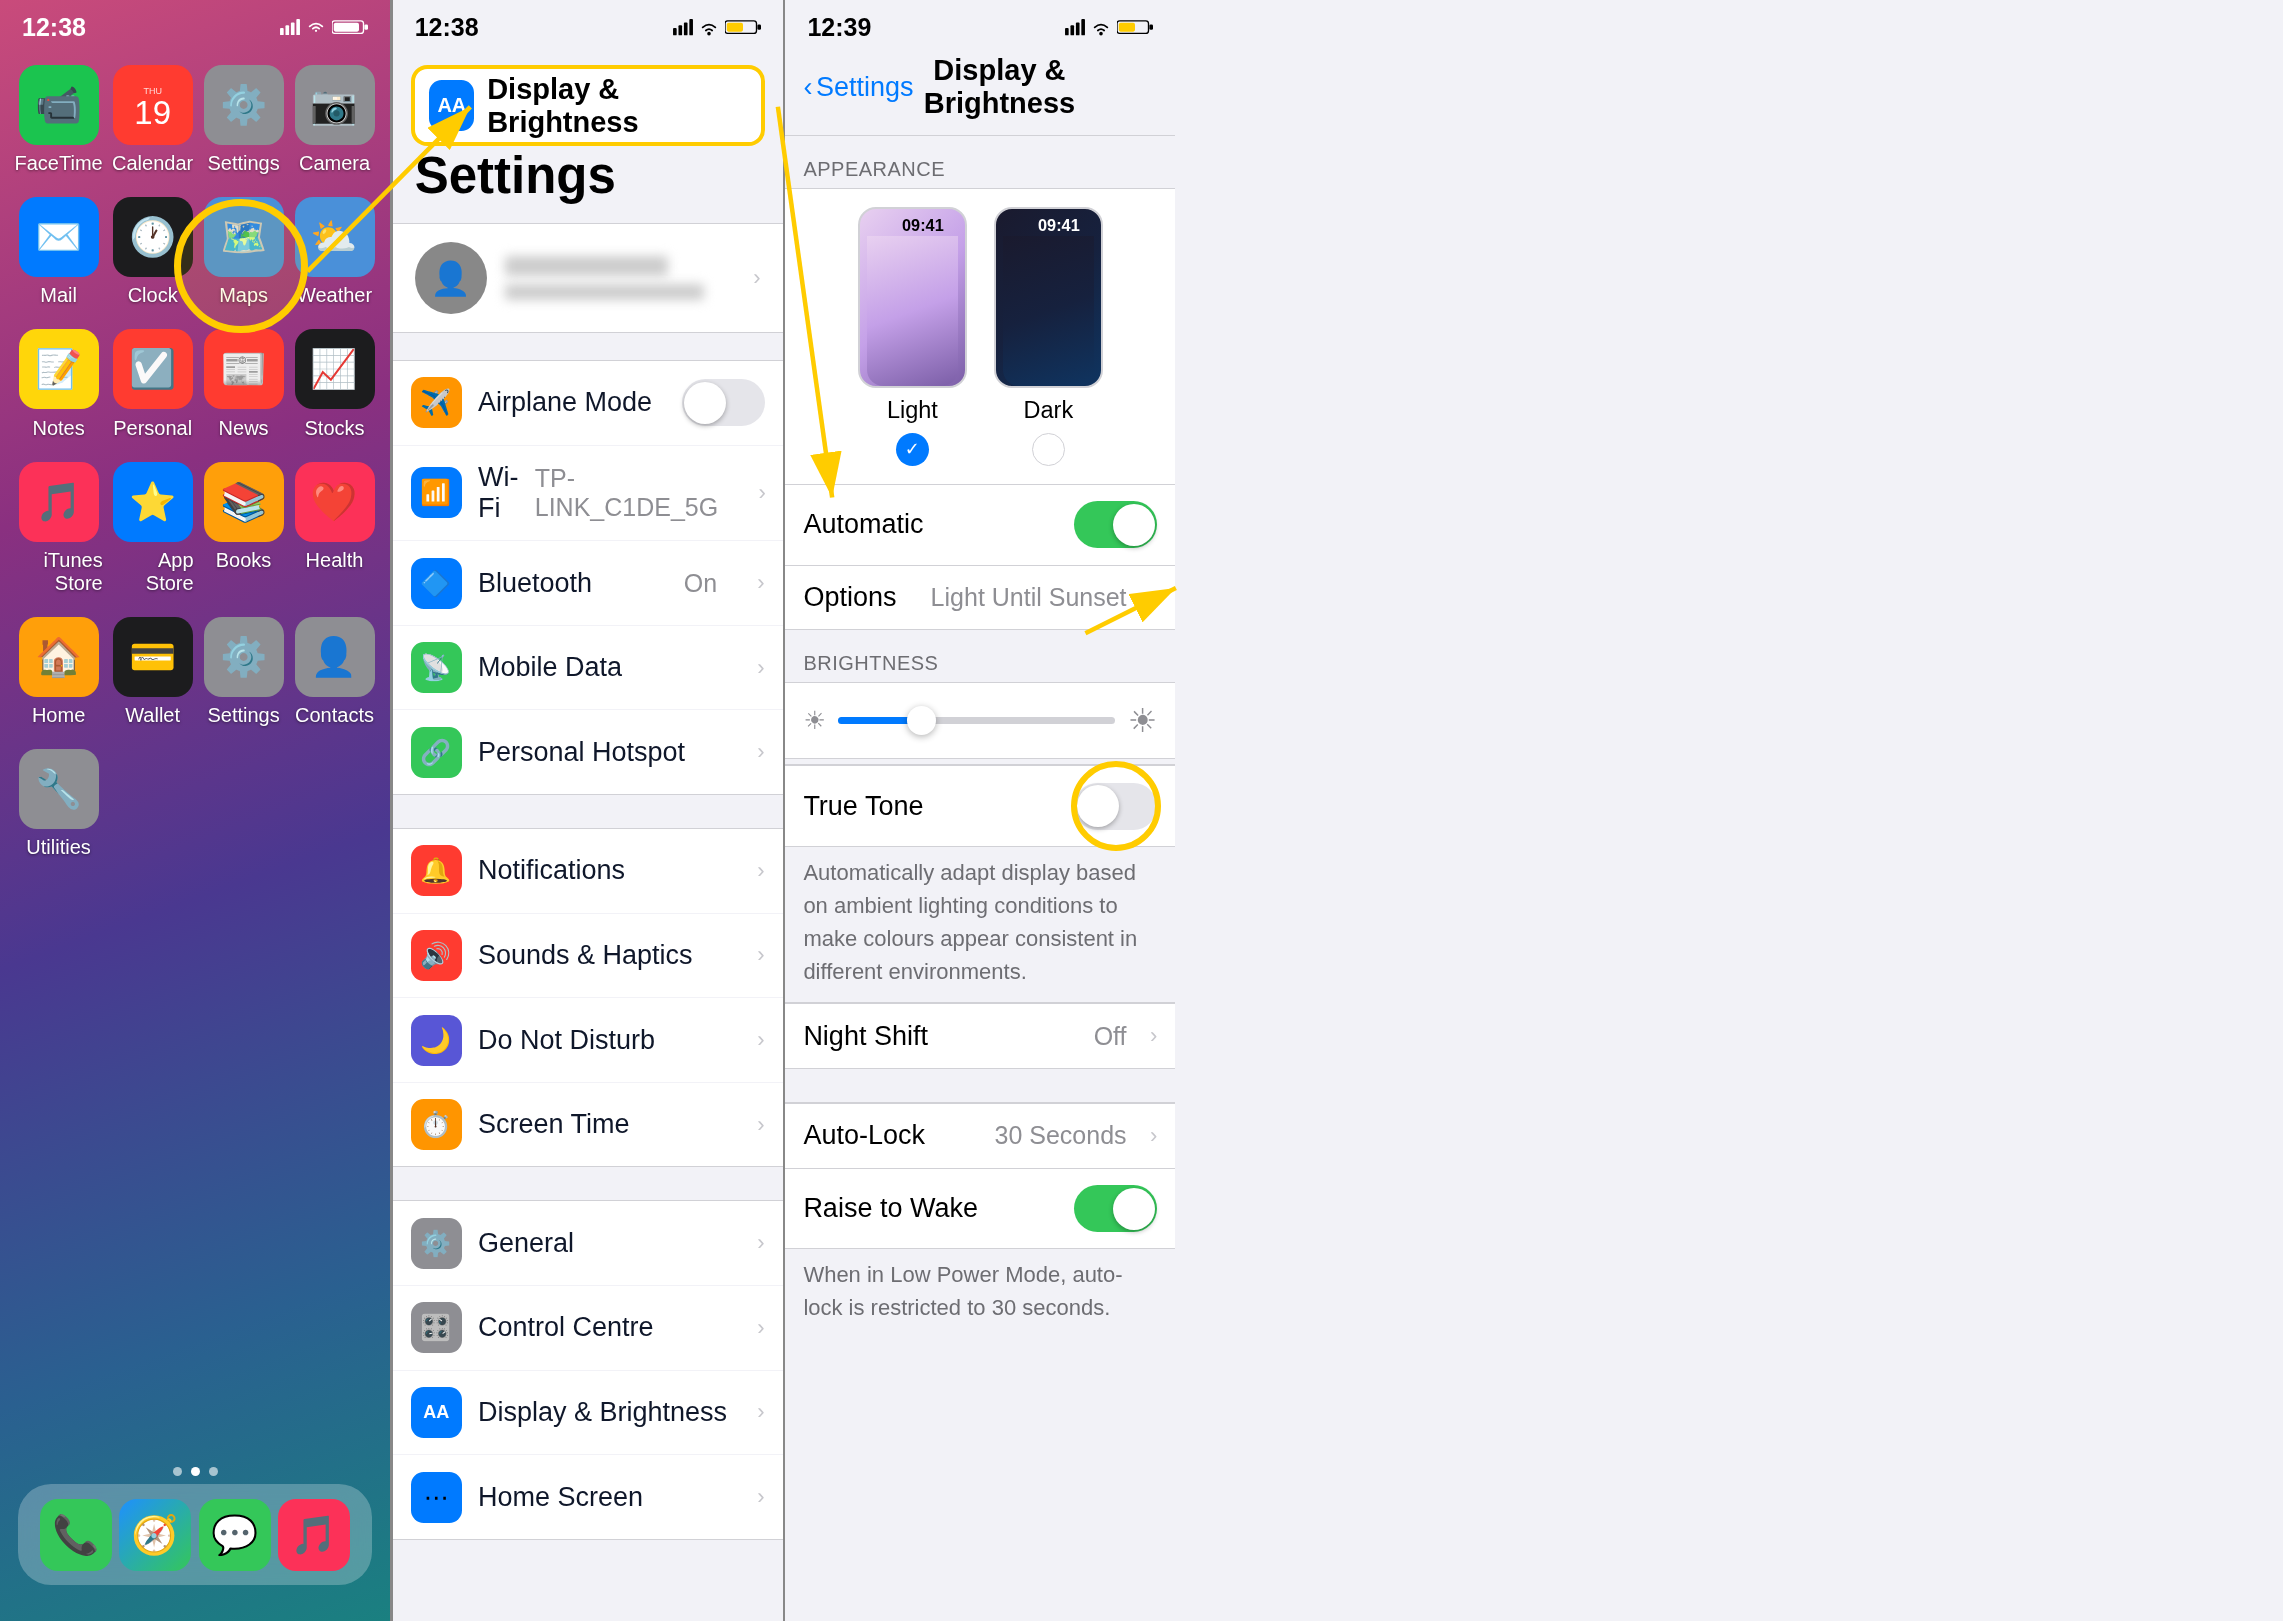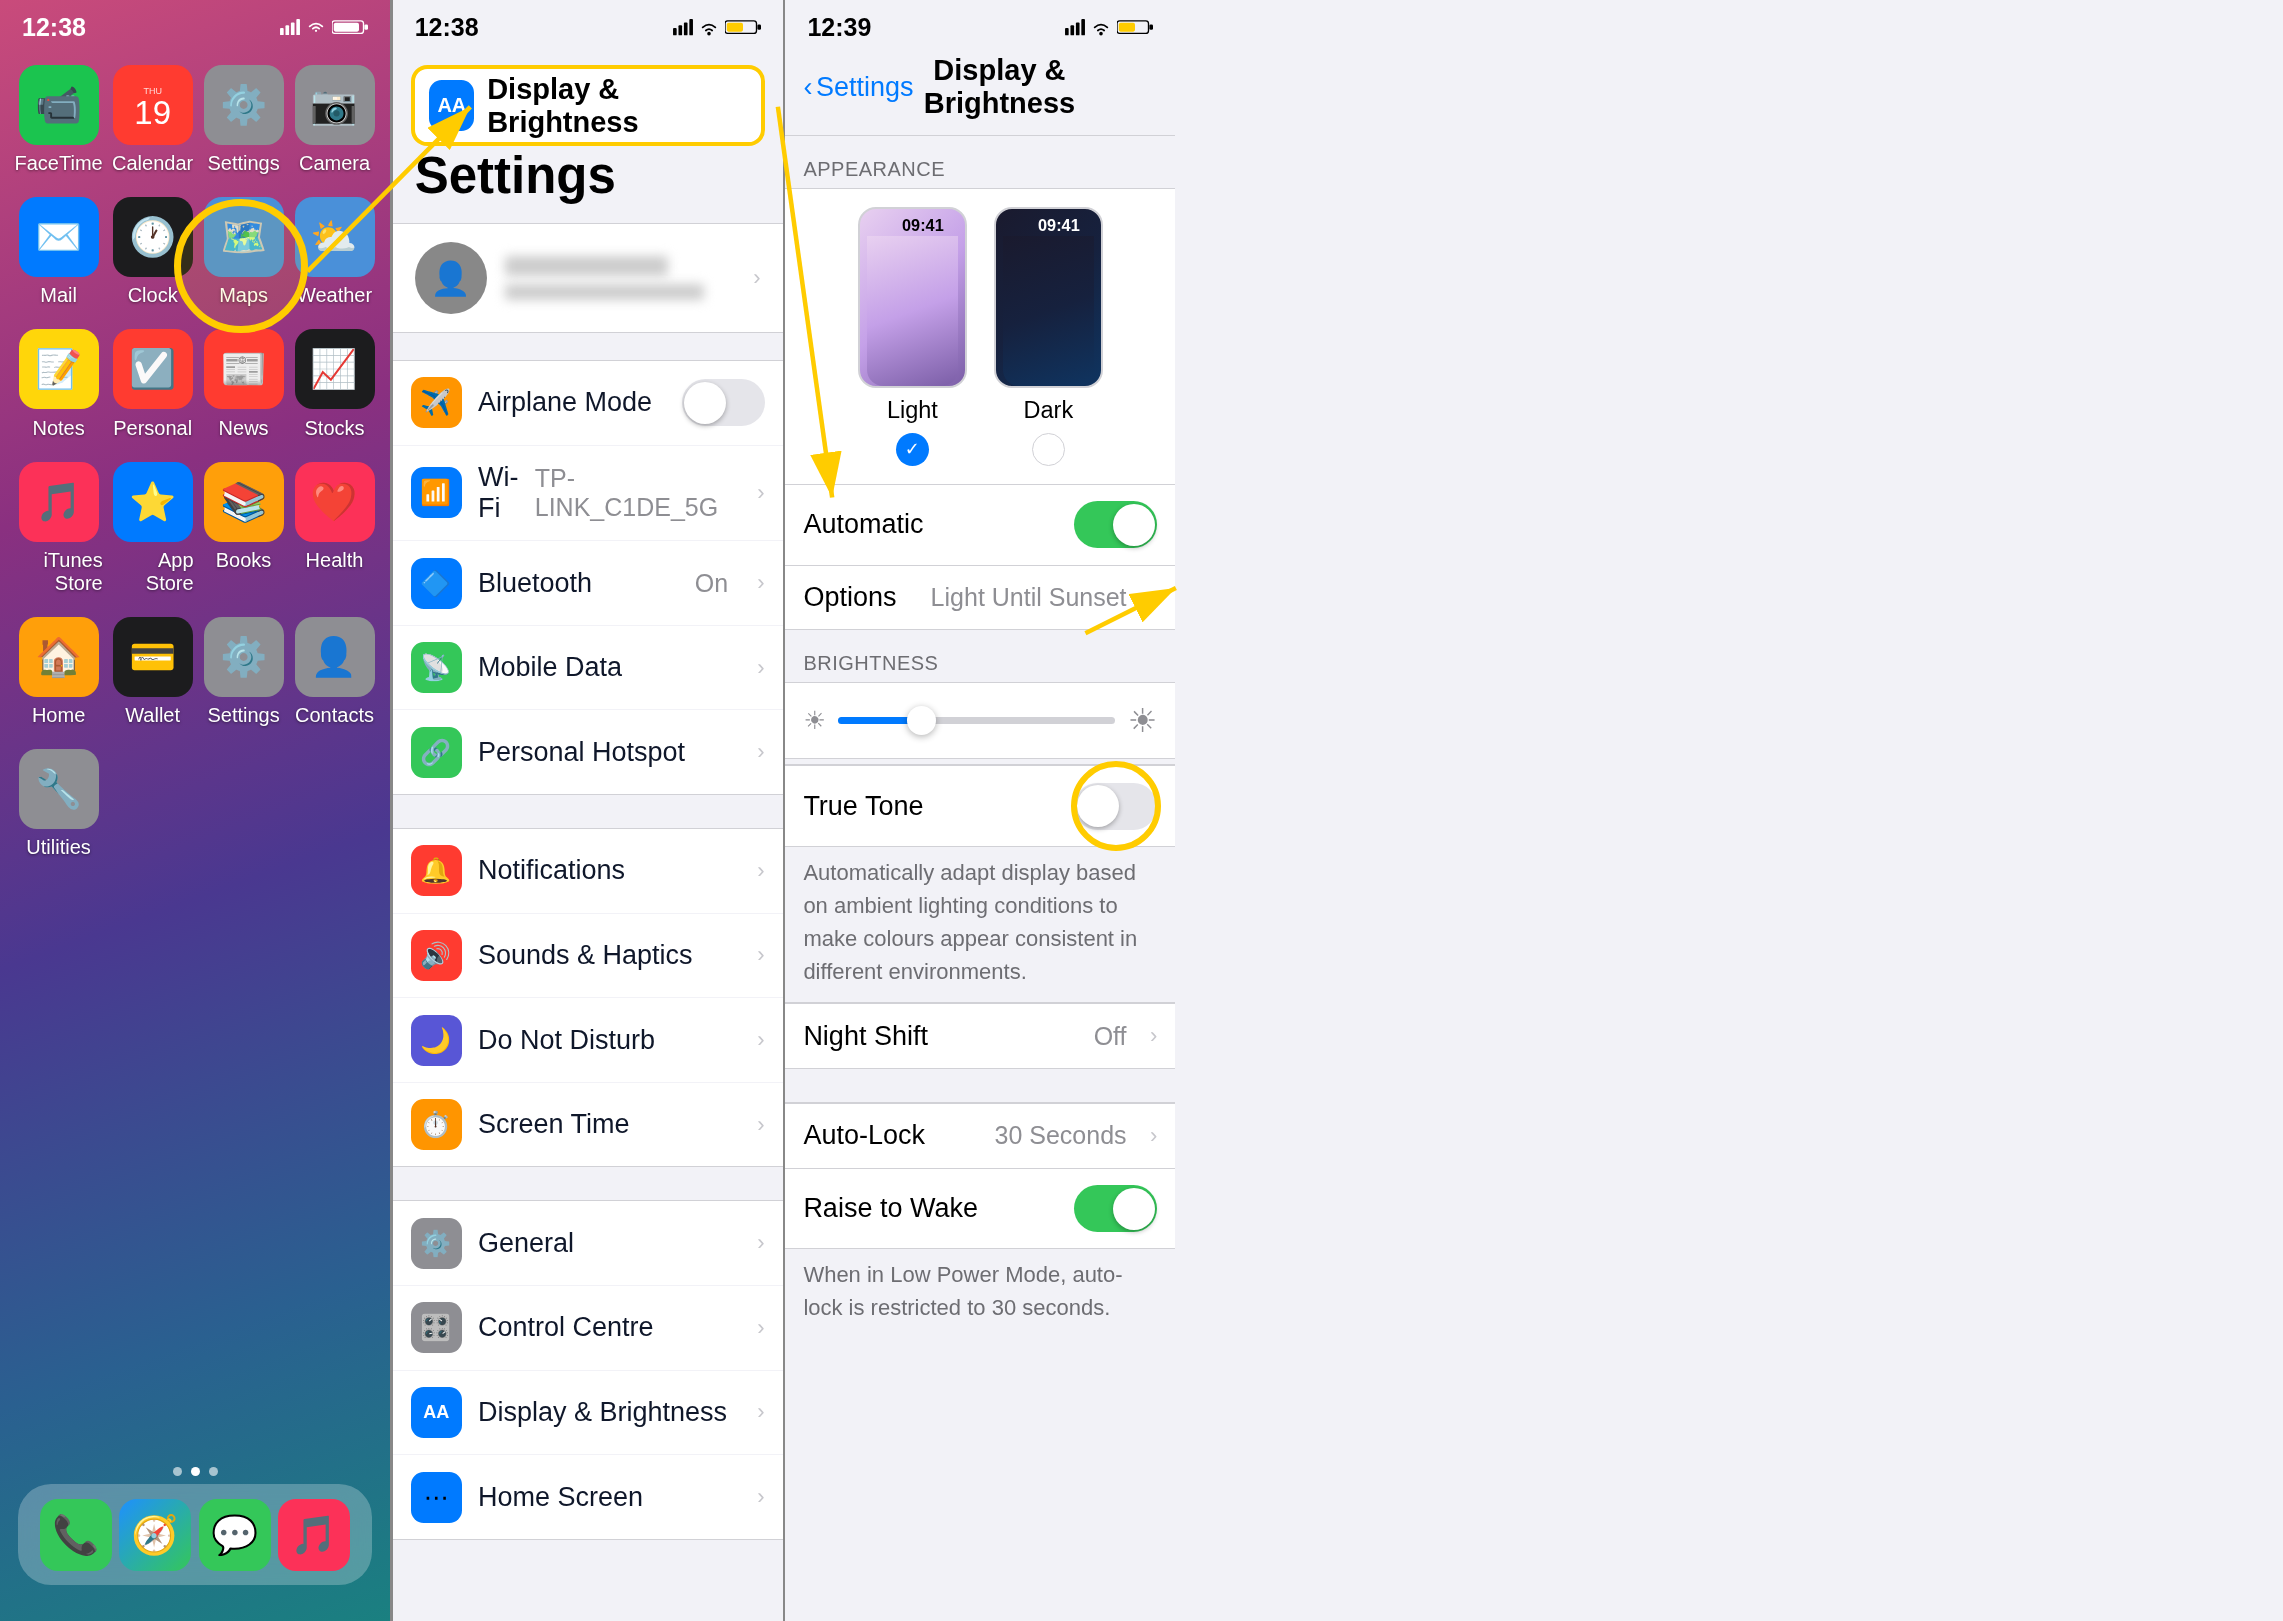--- a/index.html
+++ b/index.html
@@ -189,21 +189,21 @@
       flex-shrink: 0;
     }
     .settings-row-label {
       flex: 1;
       font-size: 27px;
       color: #0f172a;
     }
     .settings-row-value {
       font-size: 25px;
       color: #8e8e93;
-      margin-right: 13px;
+      margin-right: 24px;
     }
 
     
     .panel-display {
       width: 390px;
       height: 1621px;
       background: #f2f2f7;
       flex-shrink: 0;
       overflow: hidden;
       position: relative;

